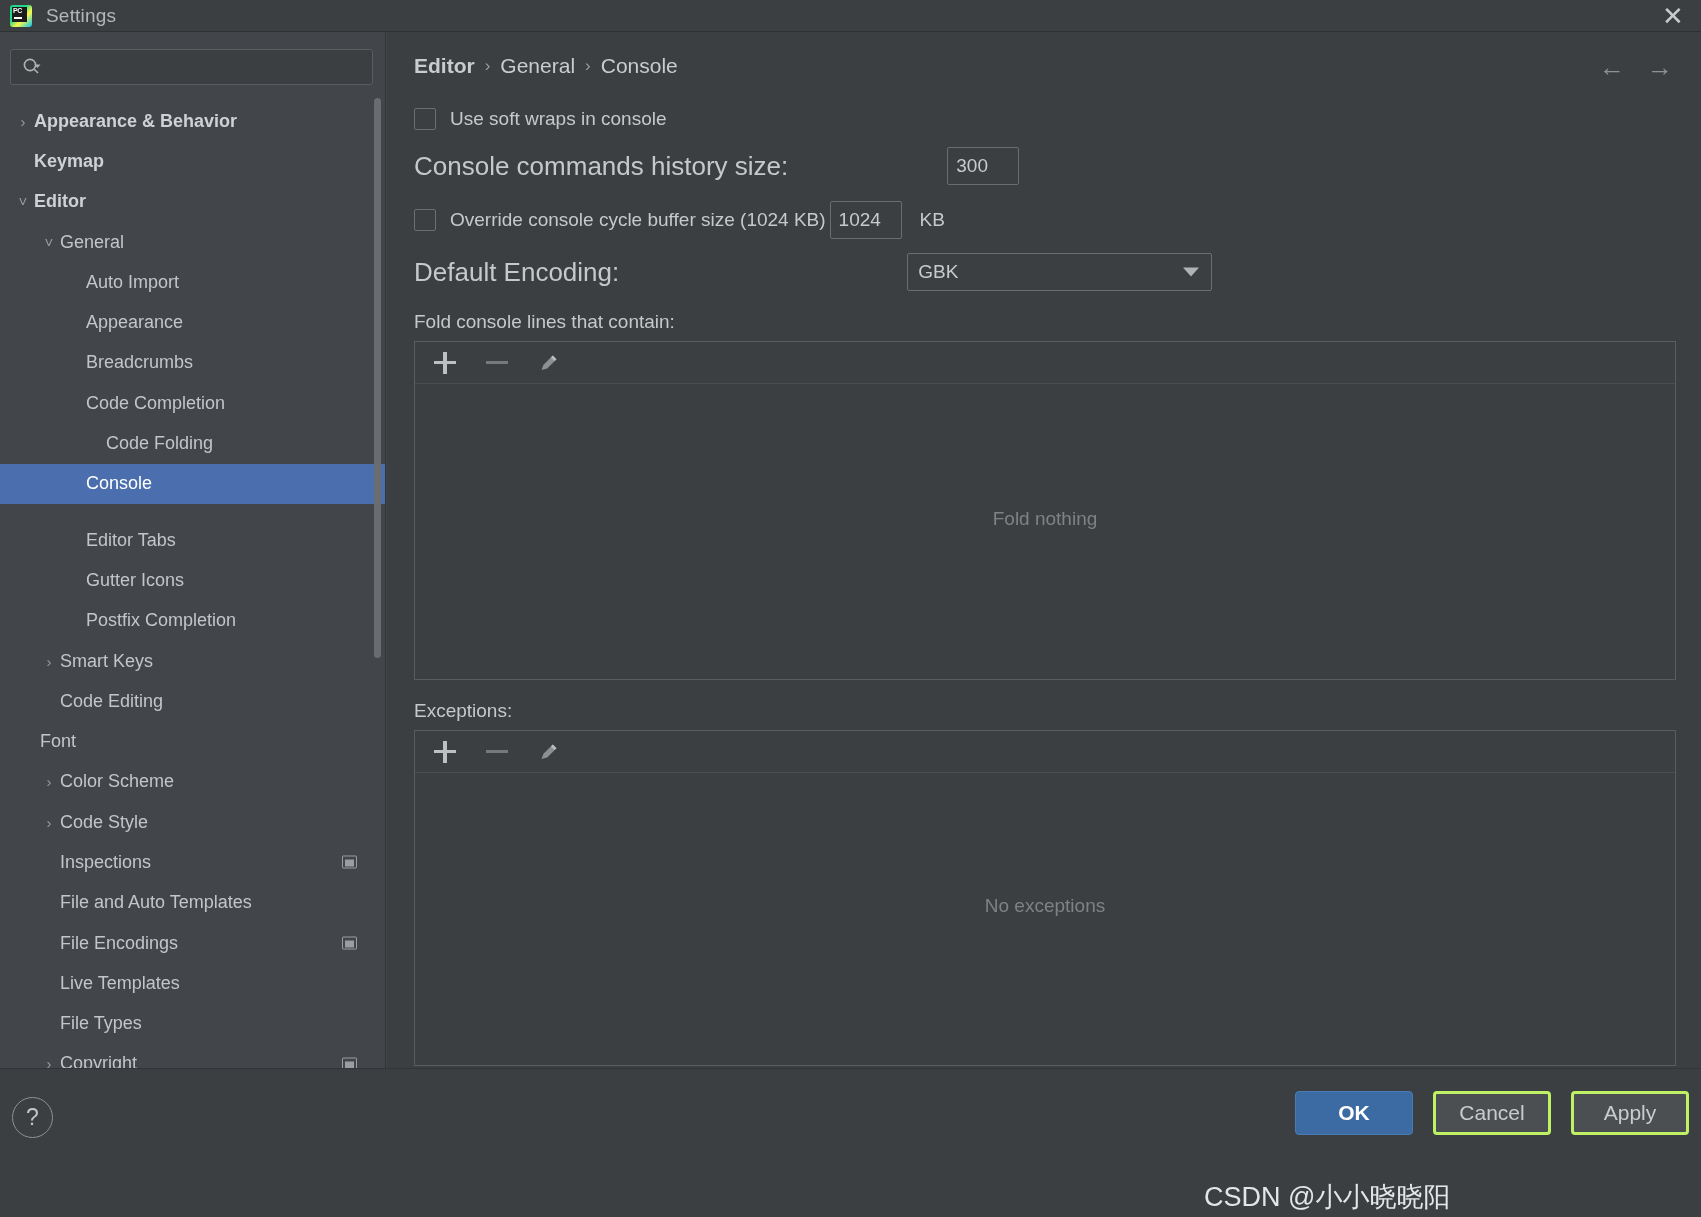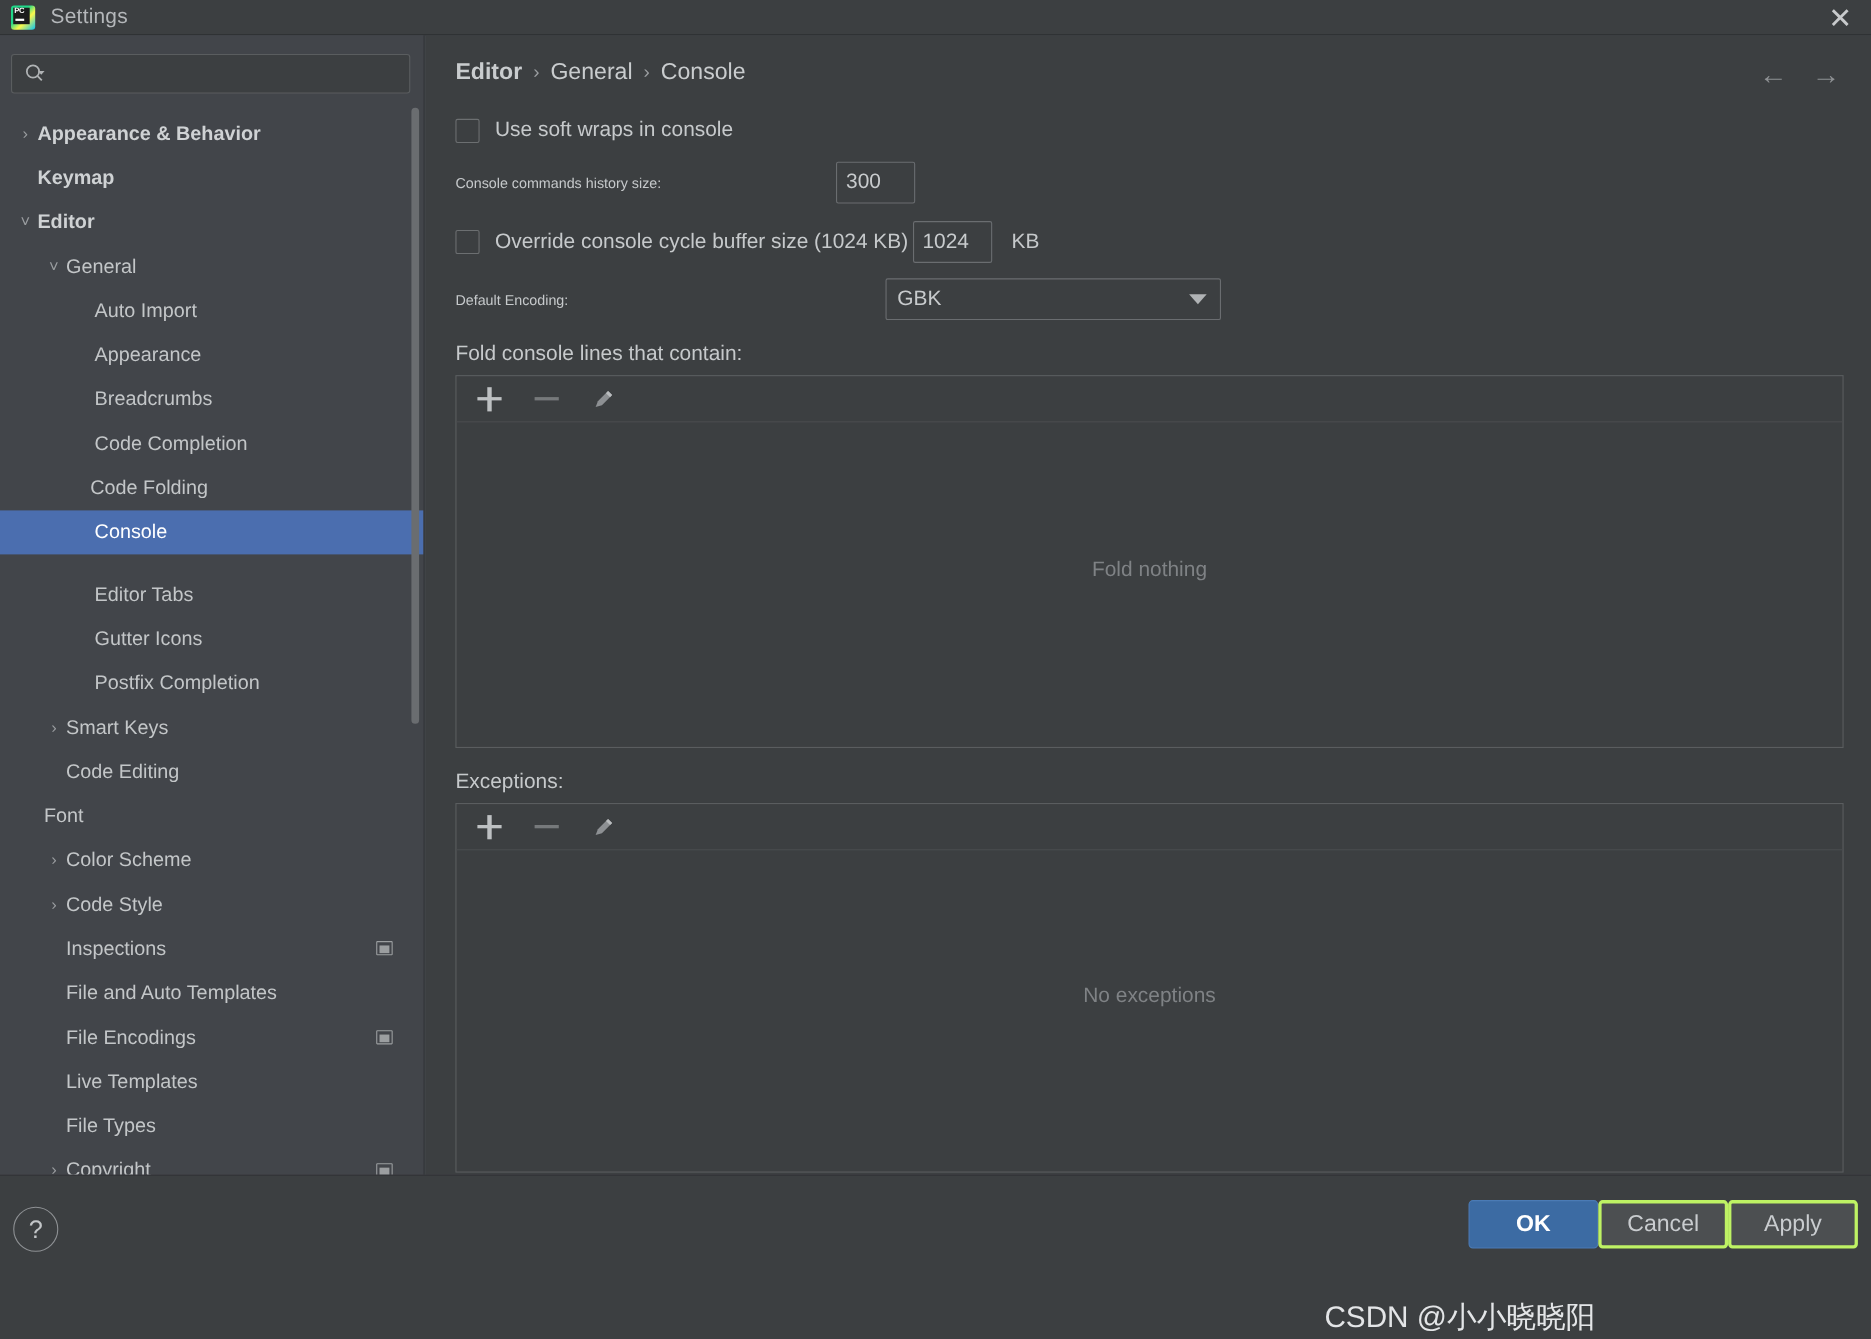--- a/index.html
+++ b/index.html
@@ -129,21 +129,21 @@
   .content { position: absolute; left: 27px; top: 72px; right: 0; }
 
   .chk-row { display: flex; align-items: center; height: 30px; }
   .checkbox {
     width: 22px; height: 22px; border: 1.6px solid #6c6f71;
     border-radius: 2px; background: #3c3f41; flex: none; cursor: pointer;
   }
   .chk-label { font-size: 19px; color: #c6c9cb; margin-left: 14px; white-space: nowrap; }
 
   .field-row { display: flex; align-items: center; margin-top: 13px; }
-  .field-label { font-size: 13px; color: #c6c9cb; }
+  .field-label { font-size: 26px; color: #c6c9cb; }
   .num-input {
     width: 72px; height: 38px; background: #3c3f41;
     border: 1px solid #6a6d70; border-radius: 2px;
     color: #c8cbcd; font-size: 19px; padding: 0 8px;
     outline: none; font-family: "Liberation Sans", sans-serif;
   }
   .unit { font-size: 19px; color: #c6c9cb; margin-left: 18px; }
 
   .select-box {
     width: 305px; height: 38px; background: #3c3f41;
@@ -197,21 +197,21 @@
   }
   .help-circle {
     position: absolute; left: 12px; top: 28px;
     width: 41px; height: 41px; border-radius: 50%;
     border: 1.6px solid #8e9194;
     display: flex; align-items: center; justify-content: center;
     color: #c3c6c8; font-size: 23px; cursor: pointer; user-select: none;
   }
   .btn-row {
     position: absolute; right: 0px; top: 22px;
-    display: flex; align-items: center;
+    display: flex; gap: 20px; align-items: center;
   }
   .btn {
     height: 44px; min-width: 118px; padding: 0 22px;
     border-radius: 4px; display: flex; align-items: center; justify-content: center;
     font-size: 21px; cursor: pointer; user-select: none;
     border: 3px solid #bef264; background: #4c4f51; color: #c9cccf;
   }
   .btn.primary {
     background: #3c6ba3; border: 1px solid #4b7bb5; color: #ffffff; font-weight: bold;
   }
@@ -274,21 +274,21 @@
           <span class="label">Appearance</span>
         </div>
         <div class="tree-row" style="padding-left: 64px;">
           <span class="arrow"></span>
           <span class="label">Breadcrumbs</span>
         </div>
         <div class="tree-row" style="padding-left: 64px;">
           <span class="arrow"></span>
           <span class="label">Code Completion</span>
         </div>
-        <div class="tree-row" style="padding-left: 60px;">
+        <div class="tree-row" style="padding-left: 84px;">
           <span class="arrow"></span>
           <span class="label">Code Folding</span>
         </div>
         <div class="tree-row selected" style="padding-left: 64px;">
           <span class="arrow"></span>
           <span class="label">Console</span>
         </div>
         <div class="tree-row" style="padding-left: 64px; margin-top: 16px;">
           <span class="arrow"></span>
           <span class="label">Editor Tabs</span>

